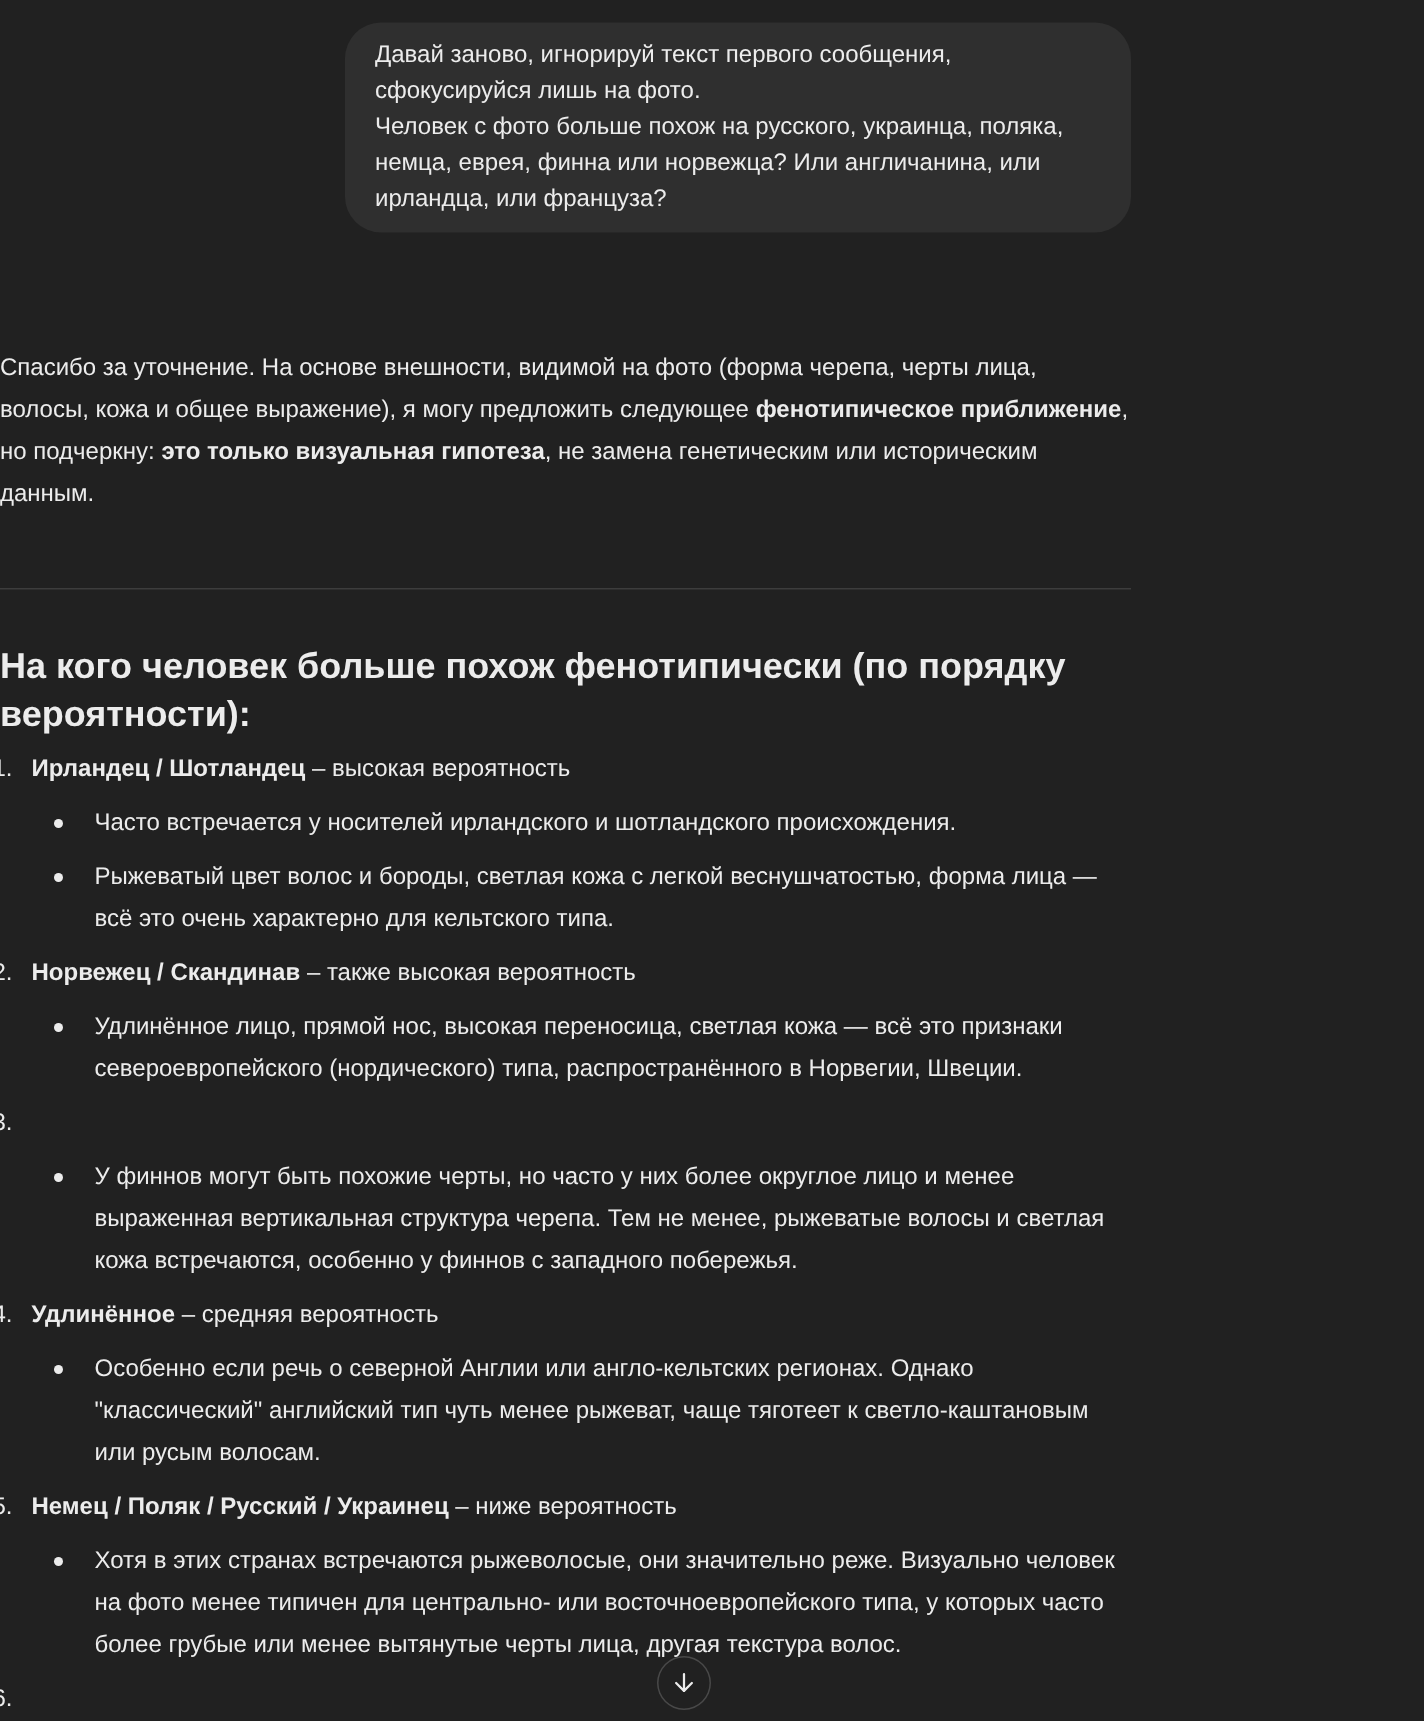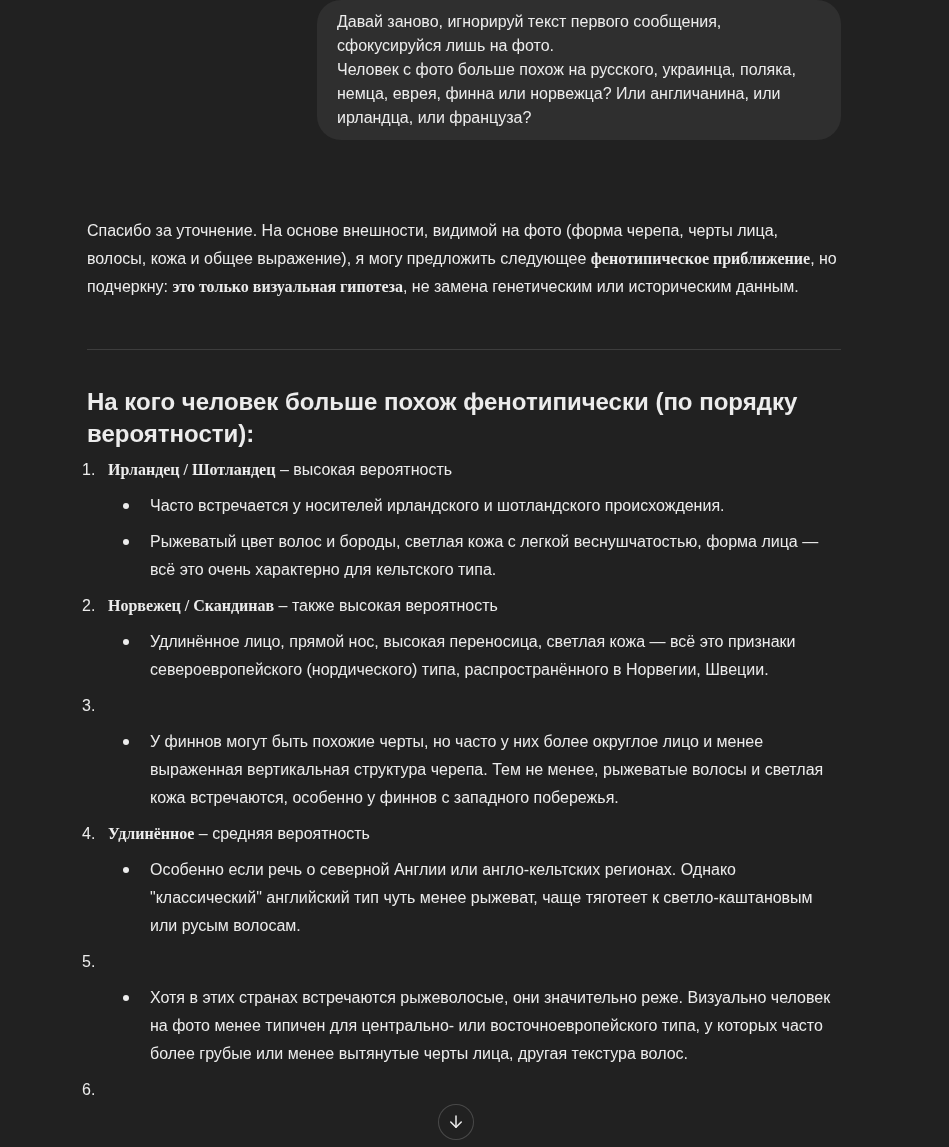--- a/index.html
+++ b/index.html
@@ -6,34 +6,34 @@
   html, body { margin: 0; padding: 0; }
   body {
     width: 949px; height: 1147px;
     background: #212121;
     color: #ececec;
     font-family: "Liberation Sans", "DejaVu Sans", sans-serif;
     font-size: 16px;
     overflow: hidden;
     position: relative;
   }
-  .thread { width: 754px; margin-left: 87px; }
+  .thread { width: 754px; padding-top: 15px; }
 
   .user-row { display: flex; justify-content: flex-end; }
   .bubble {
     background: #2f2f2f;
     border-radius: 24px;
     padding: 10px 20px;
     max-width: 524px;
     line-height: 24px;
     white-space: pre-line;
   }
 
   .intro { margin: 77px 0 0; line-height: 28px; }
-  strong, b { font-weight: 700; font-family: Liberation Serif, serif; }
+  strong, b { font-weight: 700; }
 
   hr.divider {
     border: none;
     border-top: 1px solid #3d3d3d;
     margin: 48px 0 0;
   }
 
   h3.section-heading {
     font-size: 24px;
     line-height: 32px;
@@ -138,20 +138,21 @@
           <li class="bullet">
             <span class="dot"></span>
             <span class="bullet-text">Особенно если речь о северной Англии или англо-кельтских регионах. Однако "классический" английский тип чуть менее рыжеват, чаще тяготеет к светло-каштановым или русым волосам.</span>
           </li>
         </ul>
       </li>
 
       <li>
         <div class="item-title">
           <span class="num">5.</span>
+          <span><strong>Немец / Поляк / Русский / Украинец</strong><span> – ниже вероятность</span></span>
         </div>
         <ul class="bullets">
           <li class="bullet">
             <span class="dot"></span>
             <span class="bullet-text">Хотя в этих странах встречаются рыжеволосые, они значительно реже. Визуально человек на фото менее типичен для центрально- или восточноевропейского типа, у которых часто более грубые или менее вытянутые черты лица, другая текстура волос.</span>
           </li>
         </ul>
       </li>
 
       <li>

